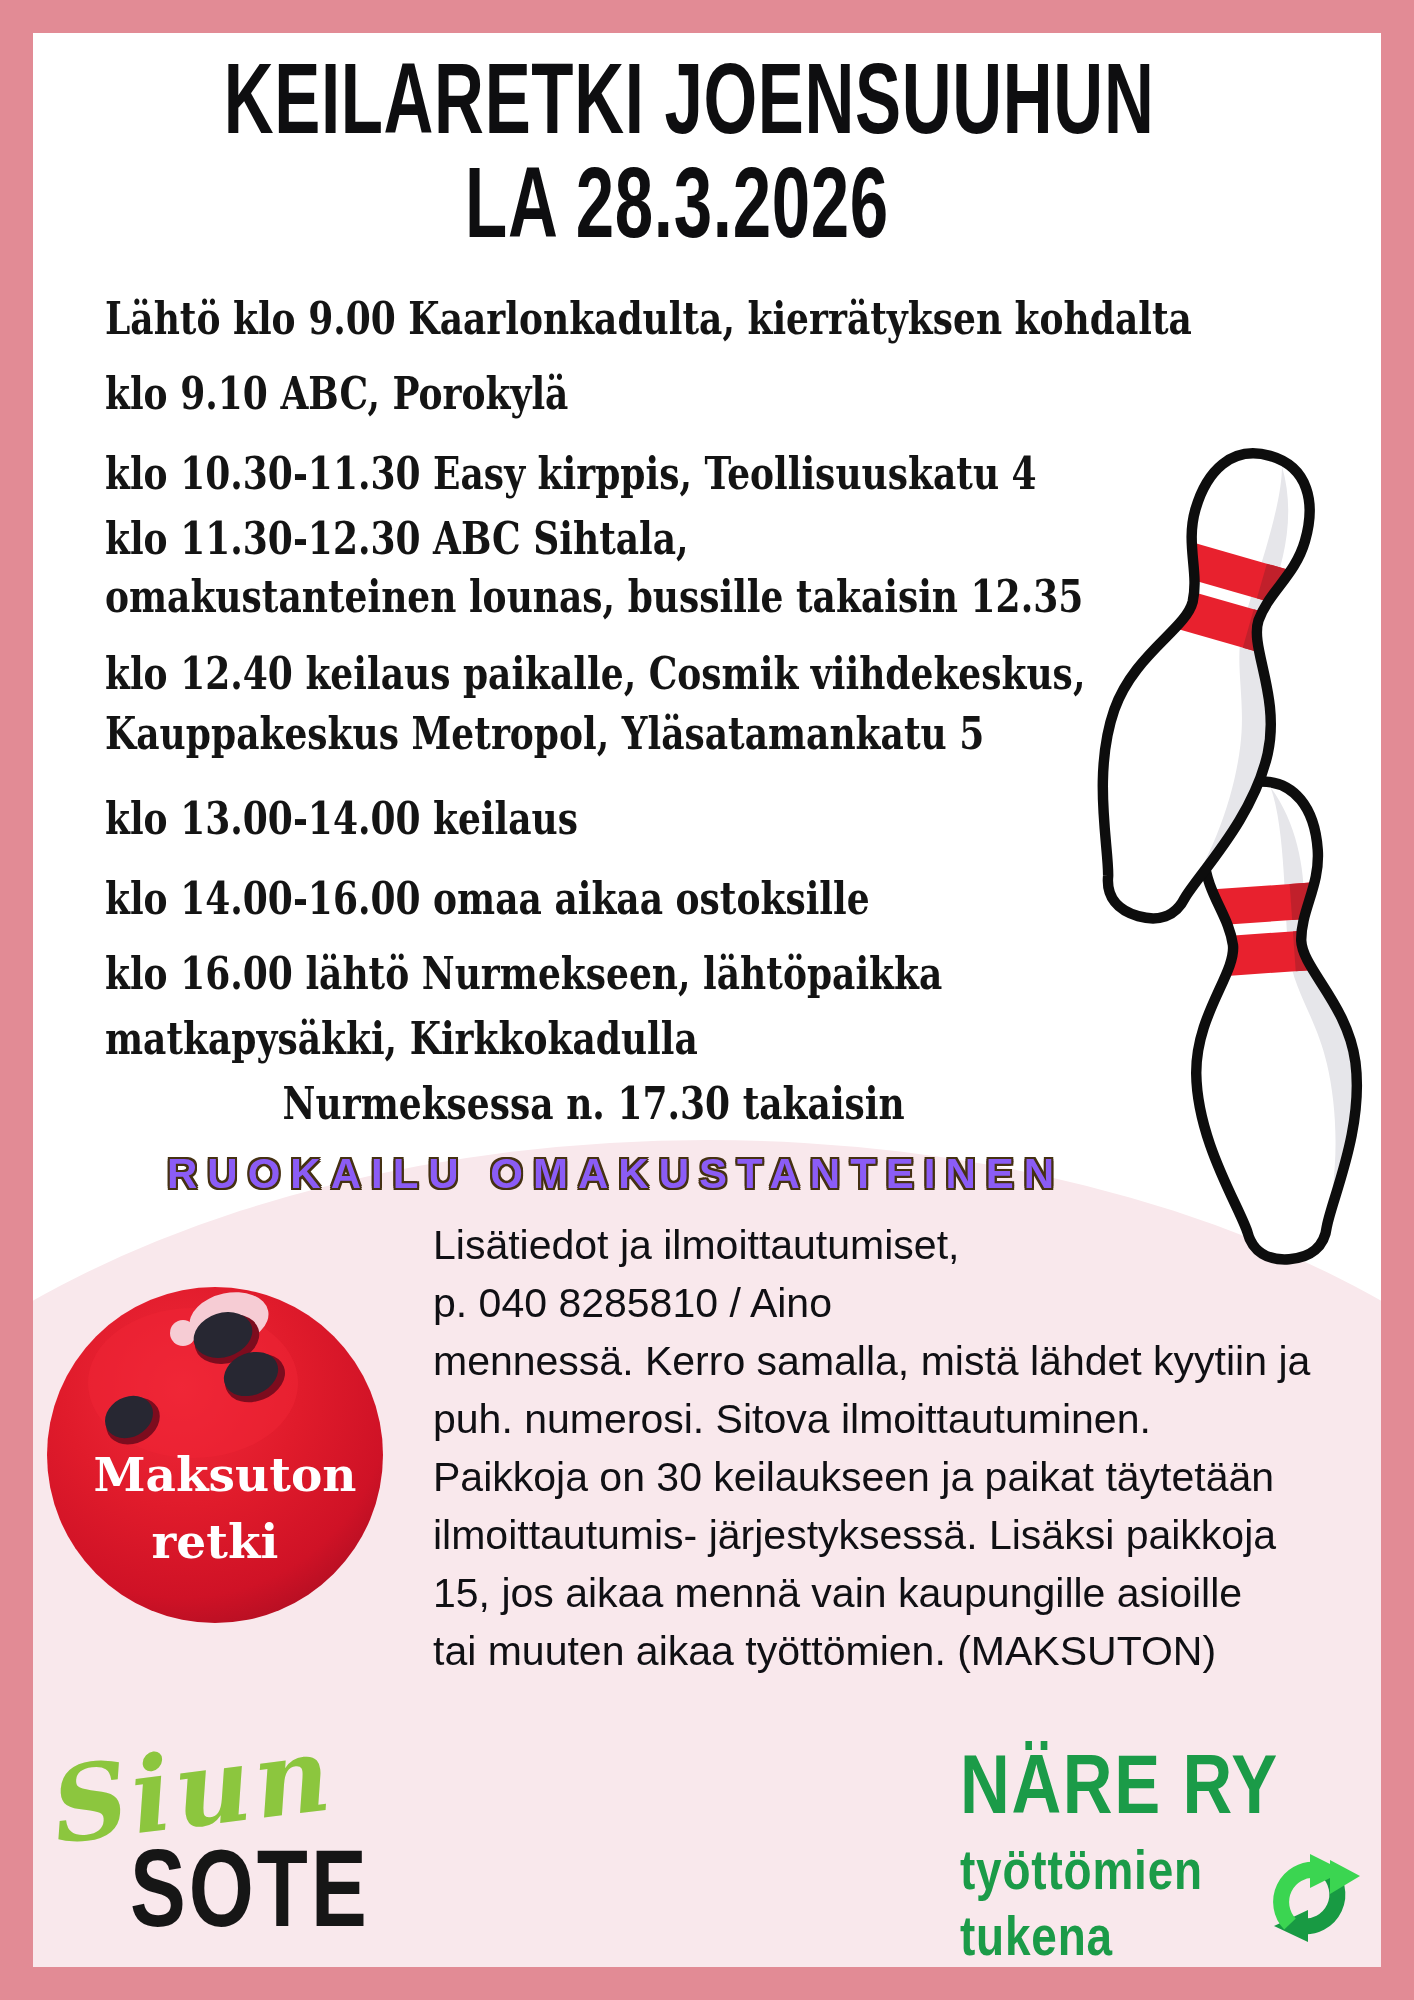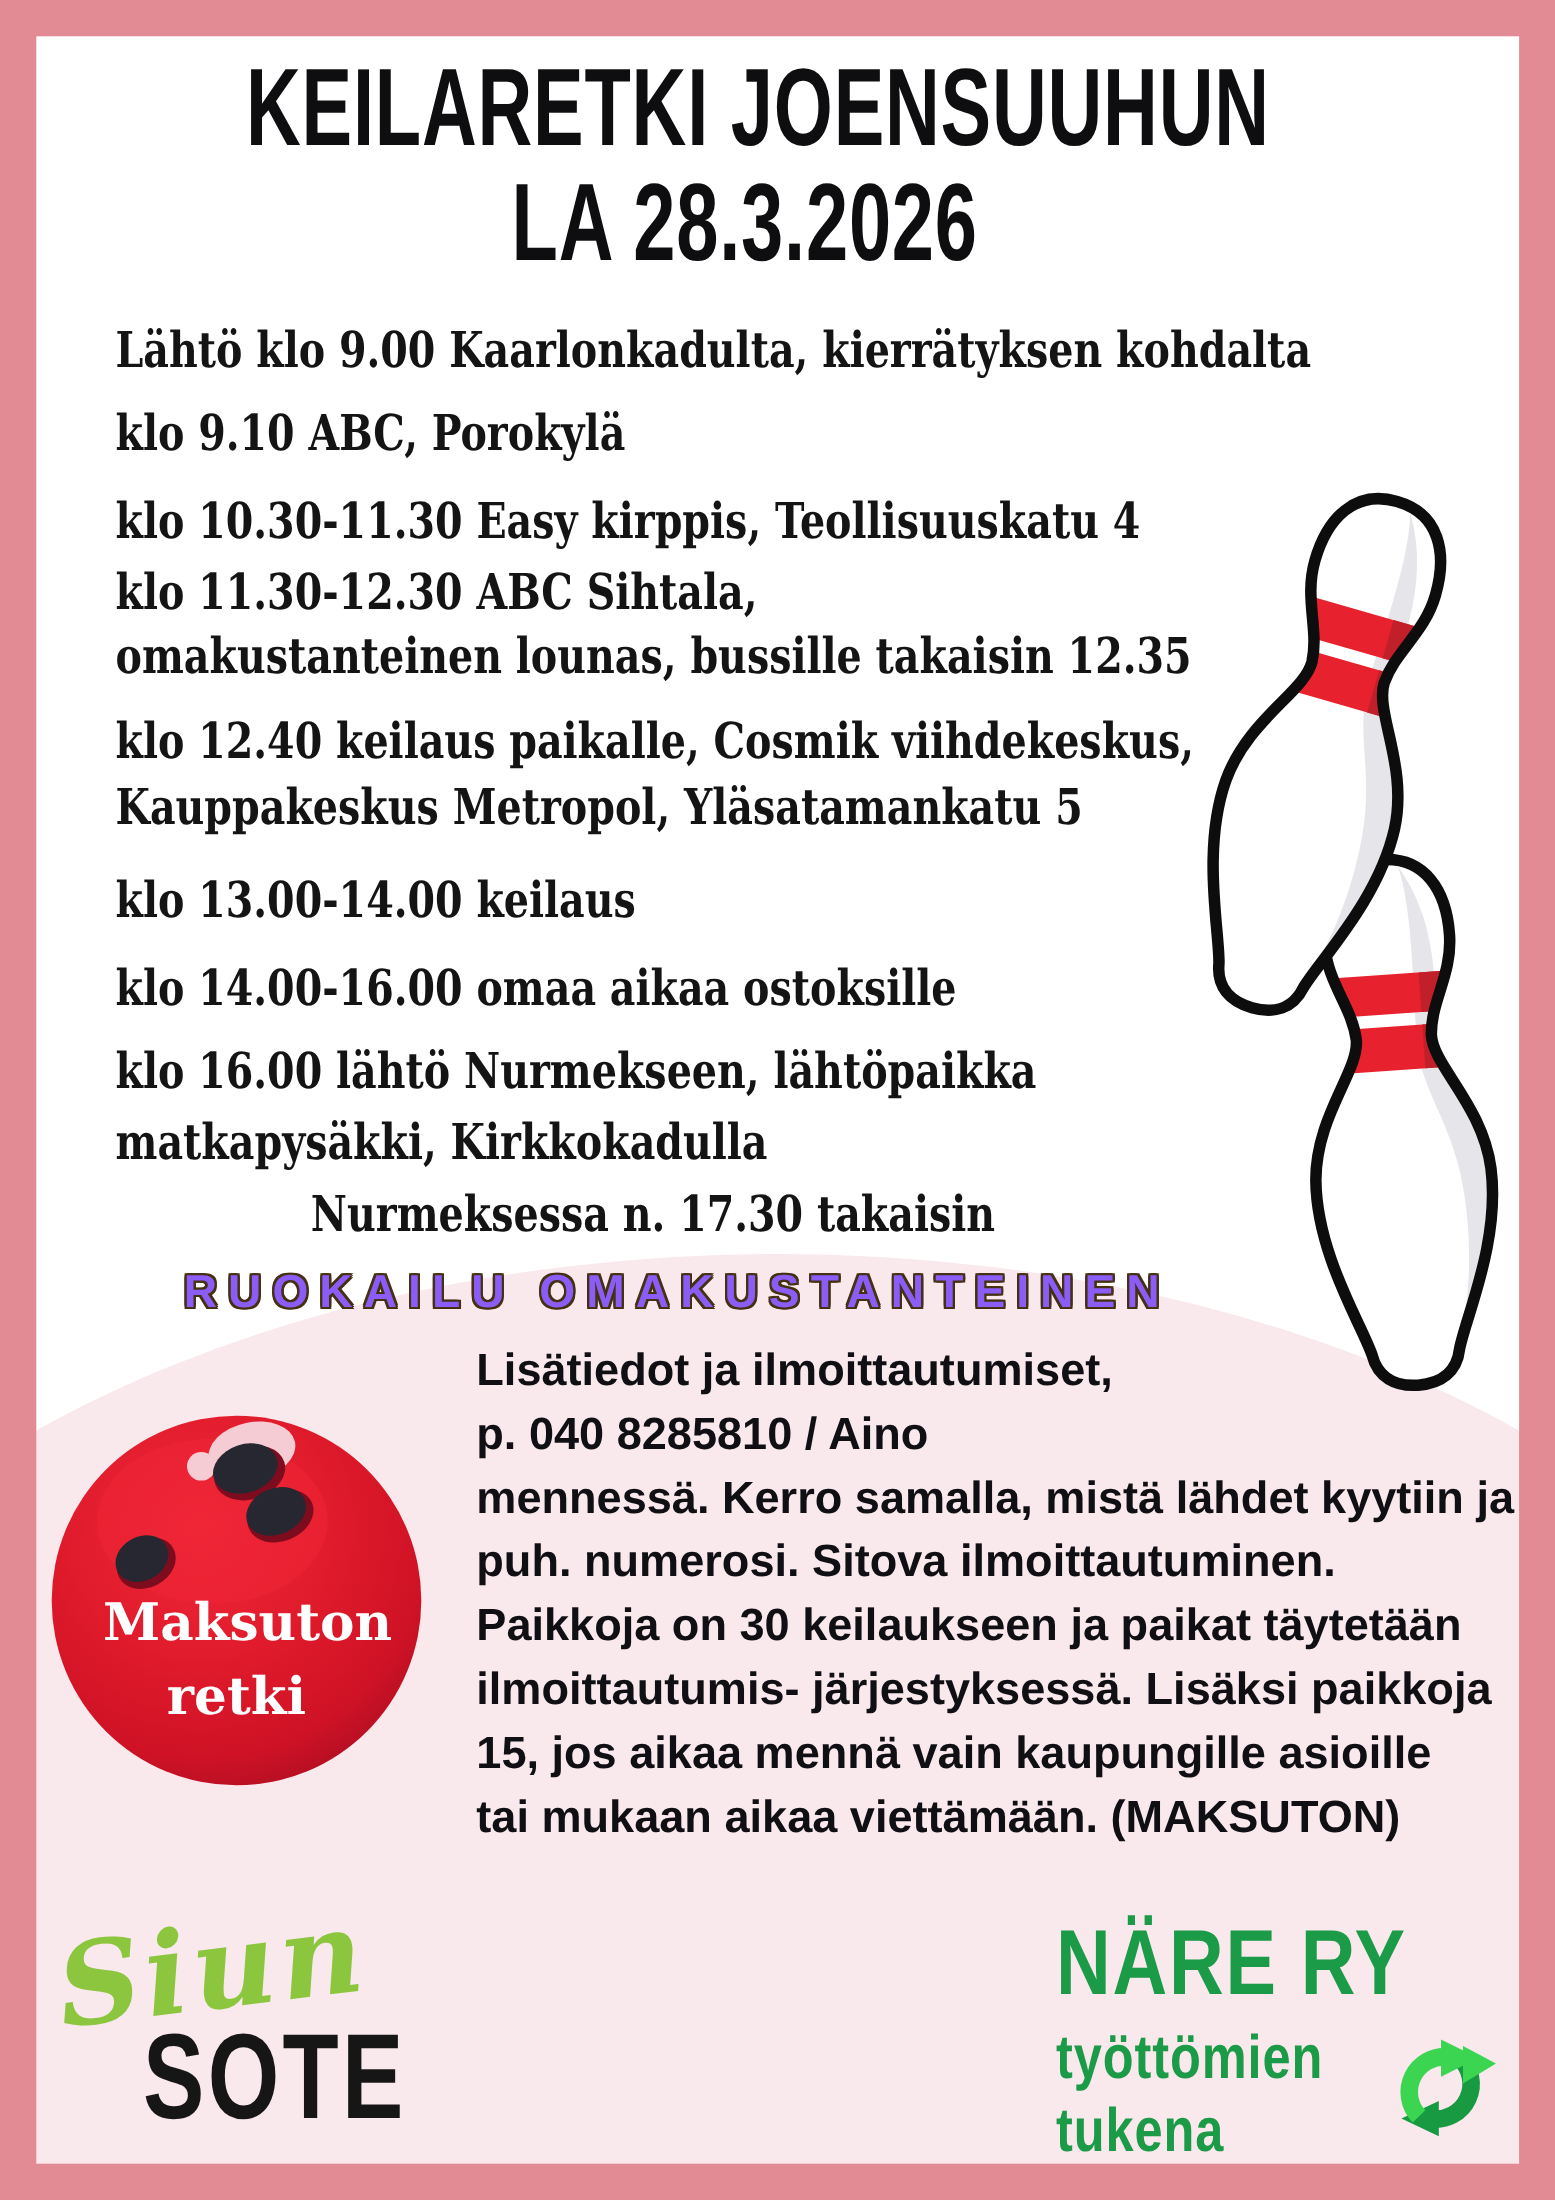--- a/index.html
+++ b/index.html
@@ -38,21 +38,21 @@
   #schedule .indent{margin-left:222px;}
 
   
   #banner{left:167px;top:1150px;z-index:4;color:#8b5cf6;font-weight:900;
           font-size:42px;letter-spacing:10px;white-space:nowrap;
           text-shadow:-2px -2px 0 #453112,2px -2px 0 #453112,-2px 2px 0 #453112,
                       2px 2px 0 #453112,0 -2px 0 #453112,0 2px 0 #453112,
                       -2px 0 0 #453112,2px 0 0 #453112;}
 
   
-  #info{left:433px;top:1216px;z-index:4;color:#101014;font-weight:bold;
+  #info{left:433px;top:1216px;z-index:4;color:#101014;font-weight:normal;
         font-size:41px;line-height:58px;white-space:nowrap;}
 
   
   #siun{left:52px;top:1728px;z-index:4;color:#8cc63e;font-size:104px;
         font-style:italic;font-weight:bold;font-family:"DejaVu Serif", cursive;
         transform:rotate(-7deg);letter-spacing:4px;}
   #sote{left:130px;top:1838px;z-index:4;color:#161616;font-weight:900;
         font-size:110px;letter-spacing:4px;transform:scaleX(0.76);transform-origin:0 0;
         line-height:100px;}
   #nare{left:960px;top:1742px;z-index:4;color:#1b9b48;font-weight:900;
@@ -158,21 +158,21 @@
 </svg>
 
 <div id="info" class="abs">
   <div>Lisätiedot ja ilmoittautumiset,</div>
   <div>p. 040 8285810 / Aino</div>
   <div>mennessä. Kerro samalla, mistä lähdet kyytiin ja</div>
   <div>puh. numerosi. Sitova ilmoittautuminen.</div>
   <div>Paikkoja on 30 keilaukseen ja paikat täytetään</div>
   <div>ilmoittautumis- järjestyksessä. Lisäksi paikkoja</div>
   <div>15, jos aikaa mennä vain kaupungille asioille</div>
-  <div>tai mukaan aikaa viettämään. (MAKSUTON)</div>
+  <div>tai muuten aikaa työttömien. (MAKSUTON)</div>
 </div>
 
 <div id="siun" class="abs">Siun</div>
 <div id="sote" class="abs">SOTE</div>
 
 <div id="nare" class="abs">
   <div class="t1">NÄRE RY</div>
   <div class="t2">työttömien</div>
   <div class="t3">tukena</div>
 </div>

